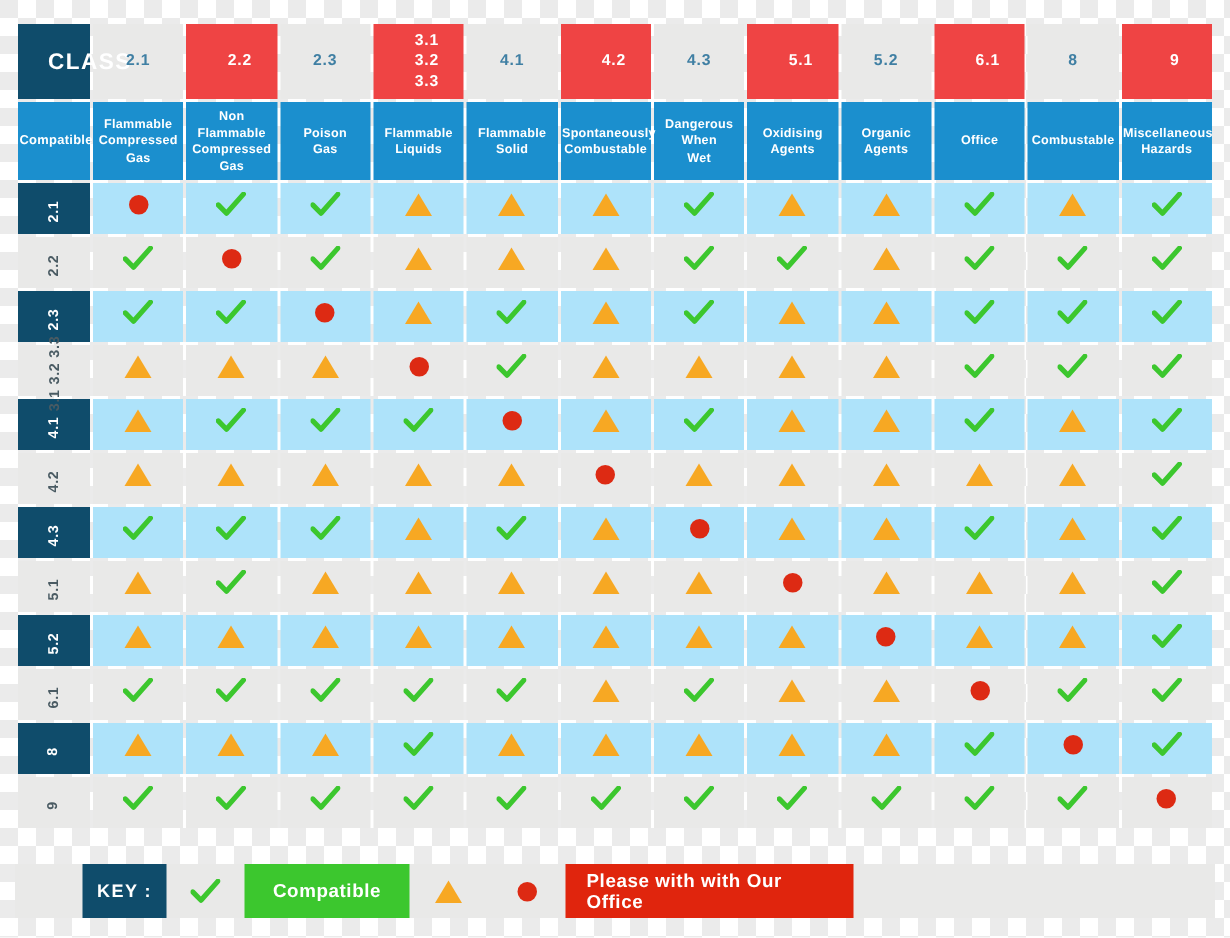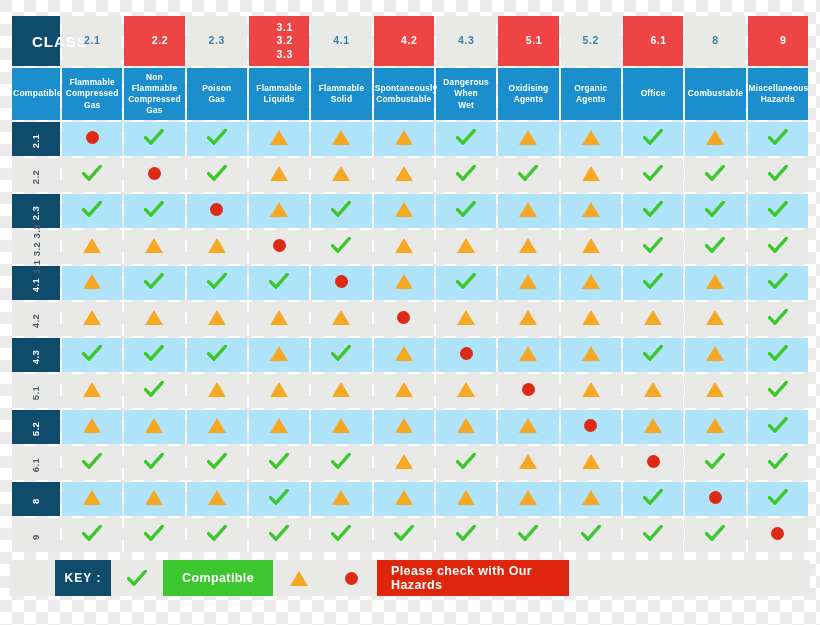--- a/index.html
+++ b/index.html
@@ -105,21 +105,21 @@
   .sym-check svg  { display: block; }
   .sym-tri   { width: 0; height: 0;
                 border-left: 9px solid transparent;
                 border-right: 9px solid transparent;
                 border-bottom: 15px solid #f7a823; }
   .sym-dot   { width: 13px; height: 13px; border-radius: 50%;
                background: #dd2a13; }
 
   
   .key-bar {
-    margin-top: 6px;
+    margin-top: 22px;
     display: flex;
     align-items: stretch;
     height: 36px;
     width: 800px;
     background: #e9e9e8;
   }
   .key-title {
     background: #0f4c6b;
     color: #ffffff;
     font-size: 12px;
@@ -507,16 +507,16 @@
           </svg>
         </span>
       </div>
       <div class="key-pill green">Compatible</div>
       <div class="key-icon">
         <span class="sym sym-tri"></span>
       </div>
       <div class="key-icon">
         <span class="sym sym-dot"></span>
       </div>
-      <div class="key-pill red">Please check with Our Hazards</div>
+      <div class="key-pill red">Please with with Our Office</div>
     </div>
 
 </div>
 
 </body></html>

